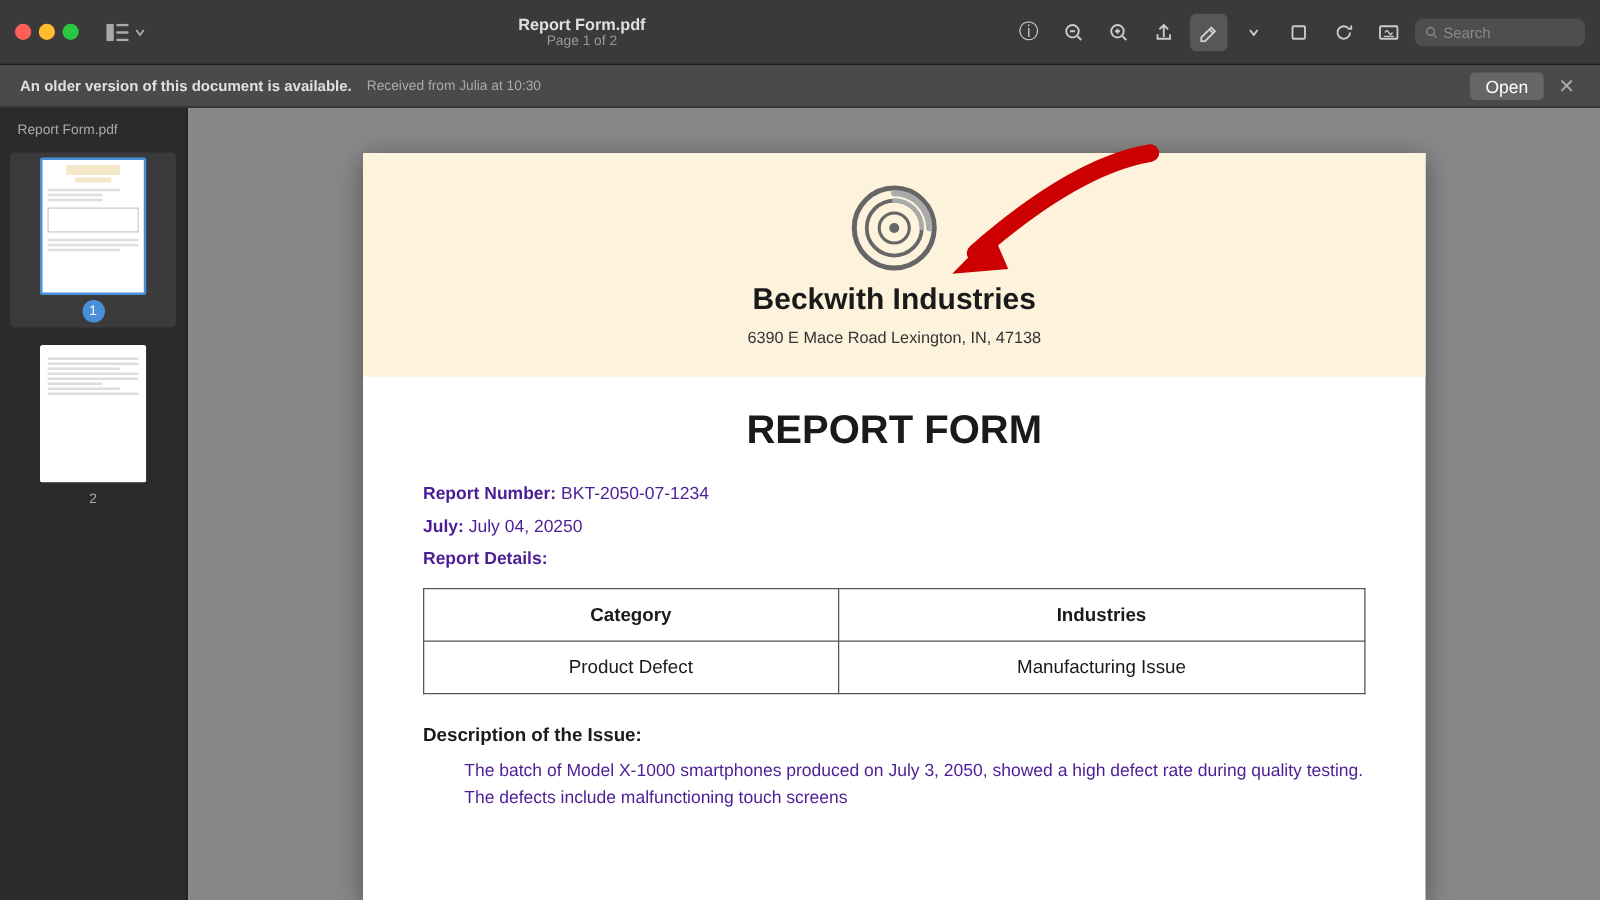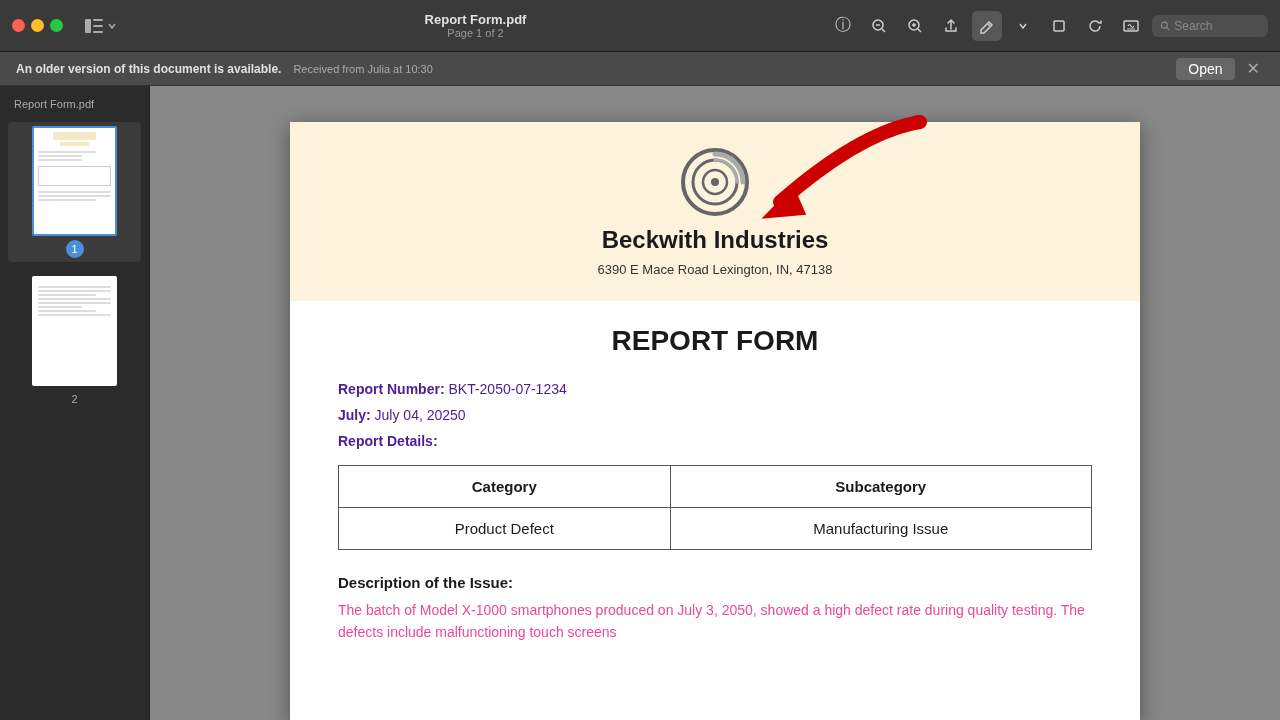--- a/index.html
+++ b/index.html
@@ -83,21 +83,21 @@
     }
     .tb-icon.active { background: rgba(255,255,255,0.15); }
 
     .search-box {
       display: flex;
       align-items: center;
       background: rgba(255,255,255,0.1);
       border-radius: 6px;
       padding: 4px 8px;
       gap: 4px;
-      width: 116px;
+      width: 136px;
     }
     .search-box input {
       background: transparent;
       border: none;
       outline: none;
       color: #ccc;
       font-size: 12px;
       width: 100%;
     }
     .search-box input::placeholder { color: #888; }
@@ -261,21 +261,21 @@
     .company-address, .company-contact {
       font-size: 13px;
       color: #333;
     }
 
     .pdf-body {
       padding: 24px 48px;
     }
     .report-title {
       text-align: center;
-      font-size: 28px;
+      font-size: 32px;
       font-weight: 700;
       color: #1a1a1a;
       margin-bottom: 24px;
     }
     .report-field {
       font-size: 14px;
       color: #4c1d95;
       margin-bottom: 10px;
     }
     .report-field strong { font-weight: 700; }
@@ -301,22 +301,23 @@
     }
 
     .description-title {
       font-size: 15px;
       font-weight: 700;
       color: #1a1a1a;
       margin-bottom: 8px;
     }
     .description-text {
       font-size: 14px;
-      color: #ec4899;
+      color: #4c1d95;
       line-height: 1.6;
+      margin-left: 33px;
     }
 
     
     .red-arrow {
       position: absolute;
       top: -10px;
       right: 180px;
       width: 220px;
       height: 120px;
       pointer-events: none;
@@ -501,21 +502,21 @@
           <span> July 04, 20250</span>
         </div>
         <div class="report-field">
           <strong>Report Details:</strong>
         </div>
 
         <table class="report-table">
           <thead>
             <tr>
               <th>Category</th>
-              <th>Subcategory</th>
+              <th>Industries</th>
             </tr>
           </thead>
           <tbody>
             <tr>
               <td>Product Defect</td>
               <td>Manufacturing Issue</td>
             </tr>
           </tbody>
         </table>
 

